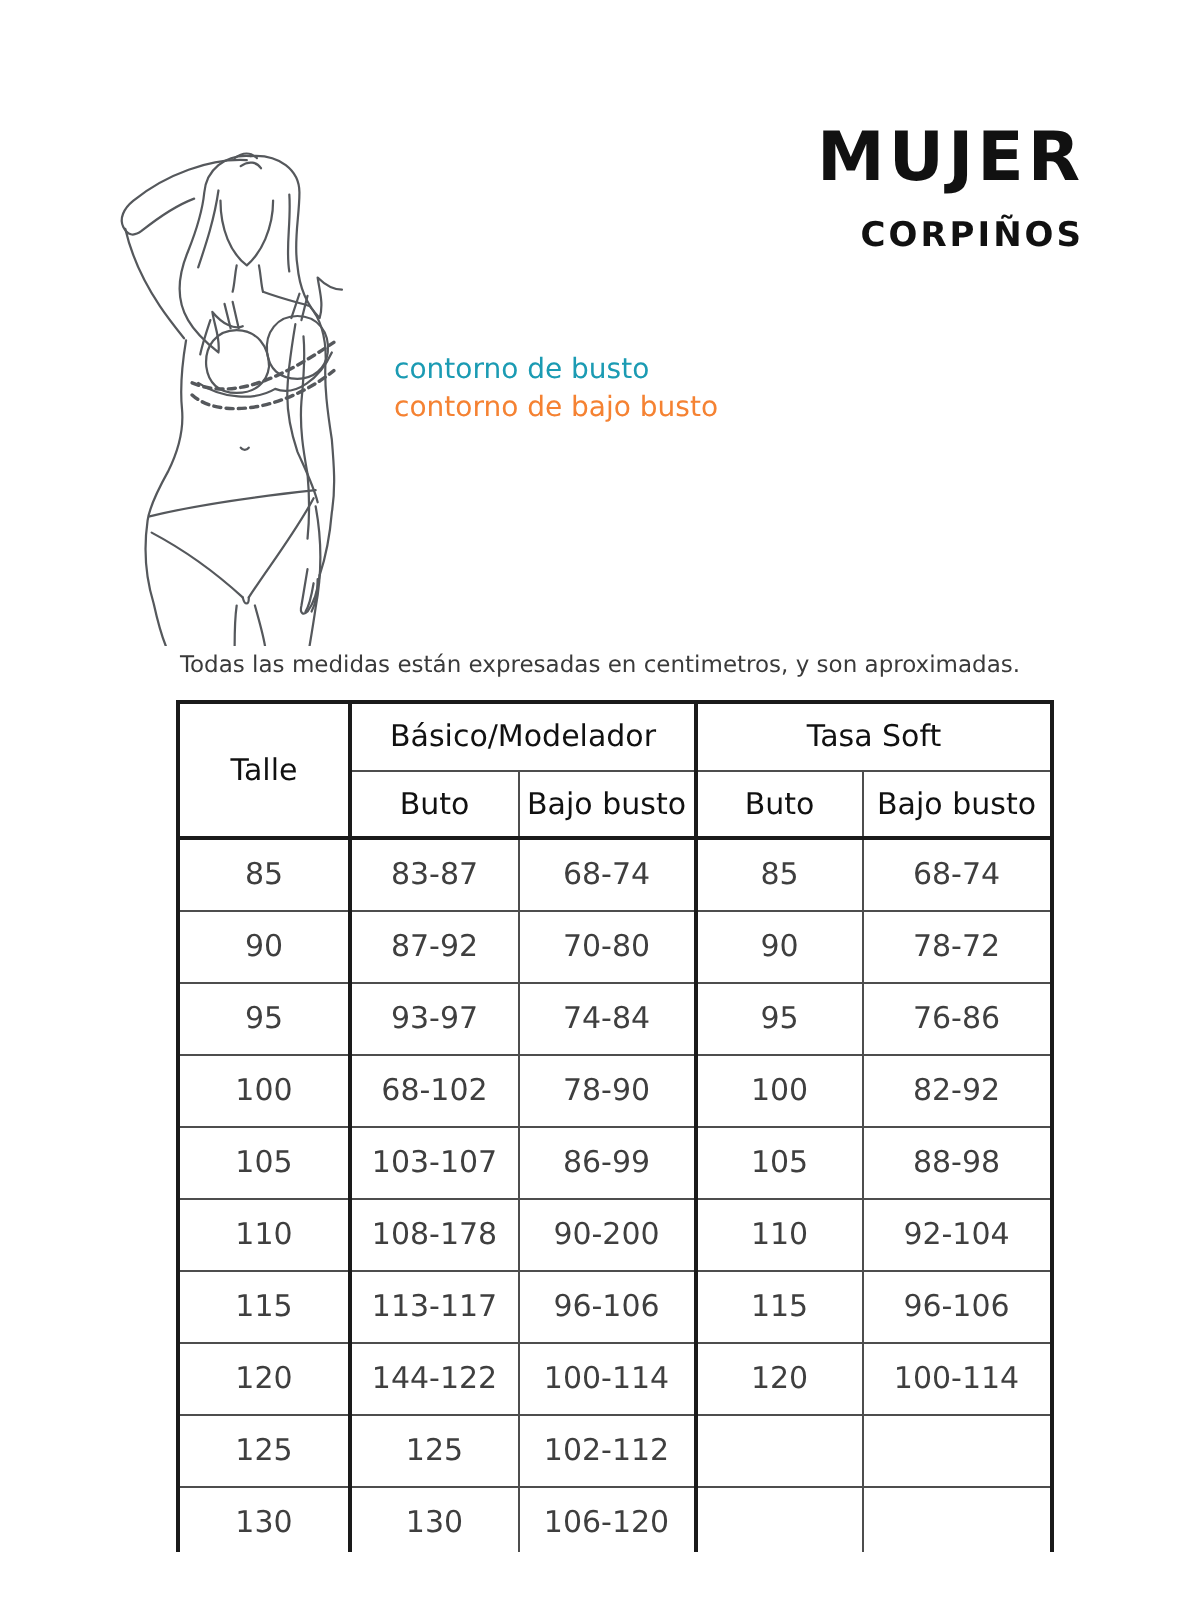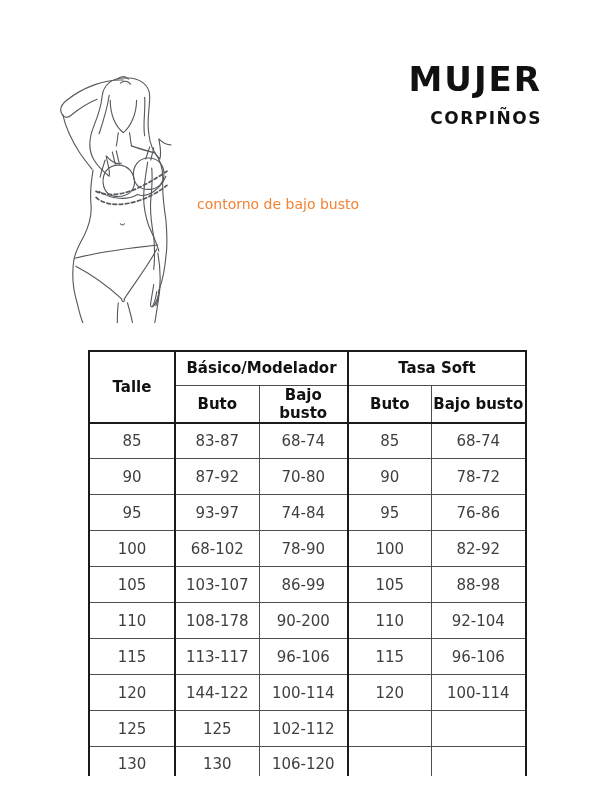--- a/index.html
+++ b/index.html
@@ -22,21 +22,21 @@
   
   .note{position:absolute;left:0;right:0;top:325px;text-align:center;font-size:11.5px;color:#3a3a3a;}
 
   
   table.sizes{position:absolute;left:88px;top:350px;width:437px;border-collapse:collapse;
               table-layout:fixed;color:#3f3f3f;}
   table.sizes td,table.sizes th{border:1px solid #4d4d4d;text-align:center;vertical-align:middle;
               font-size:15px;font-weight:normal;padding:0;}
   table.sizes{border:2px solid #1a1a1a;}
   table.sizes .thick-r{border-right:2px solid #1a1a1a;}
-  table.sizes thead th{color:#111;font-weight:bold;}
+  table.sizes thead th{color:#111;font-weight:normal;}
   table.sizes thead tr{height:34px;}
   table.sizes tbody tr{height:36px;}
   table.sizes thead{border-bottom:2px solid #1a1a1a;}
   th.group{font-size:16px;}
   th.sub-bust{color:var(--c-bust);}
   th.sub-under{color:var(--c-under);}
   td.no-right{border-right-style:hidden;}
   td.no-left{border-left-style:hidden;}
 </style>
 </head>
@@ -87,22 +87,24 @@
     <path d="M16,181 C40,175 70,171 98,168"></path>
     <path d="M17,189 C34,198 50,210 62,221"></path>
     <path d="M97,172 C88,189 74,207 65,221"></path>
     <path d="M62,221 C63,225 65,225 65,221"></path>
 
     <path d="M59,225 C58,232 58,239 58,245"></path>
     <path d="M68,225 C70,232 72,239 73,245"></path>
     <path d="M98,176 C101,192 101,210 98,226 C97,233 96,239 95,245"></path>
   </svg>
 
+  <div class="fig-label bust" style="color: rgb(27, 155, 179);">contorno de busto</div>
   <div class="fig-label underbust" style="color: rgb(245, 130, 50); text-align: right;">contorno de bajo busto</div>
 
+  <div class="note">Todas las medidas están expresadas en centimetros, y son aproximadas.</div>
 
   <table class="sizes">
     <colgroup>
       <col style="width:86px">
         <col style="width:84px">
         <col style="width:89px">
         <col style="width:83px">
         <col style="width:95px">
     </colgroup>
     <thead>

